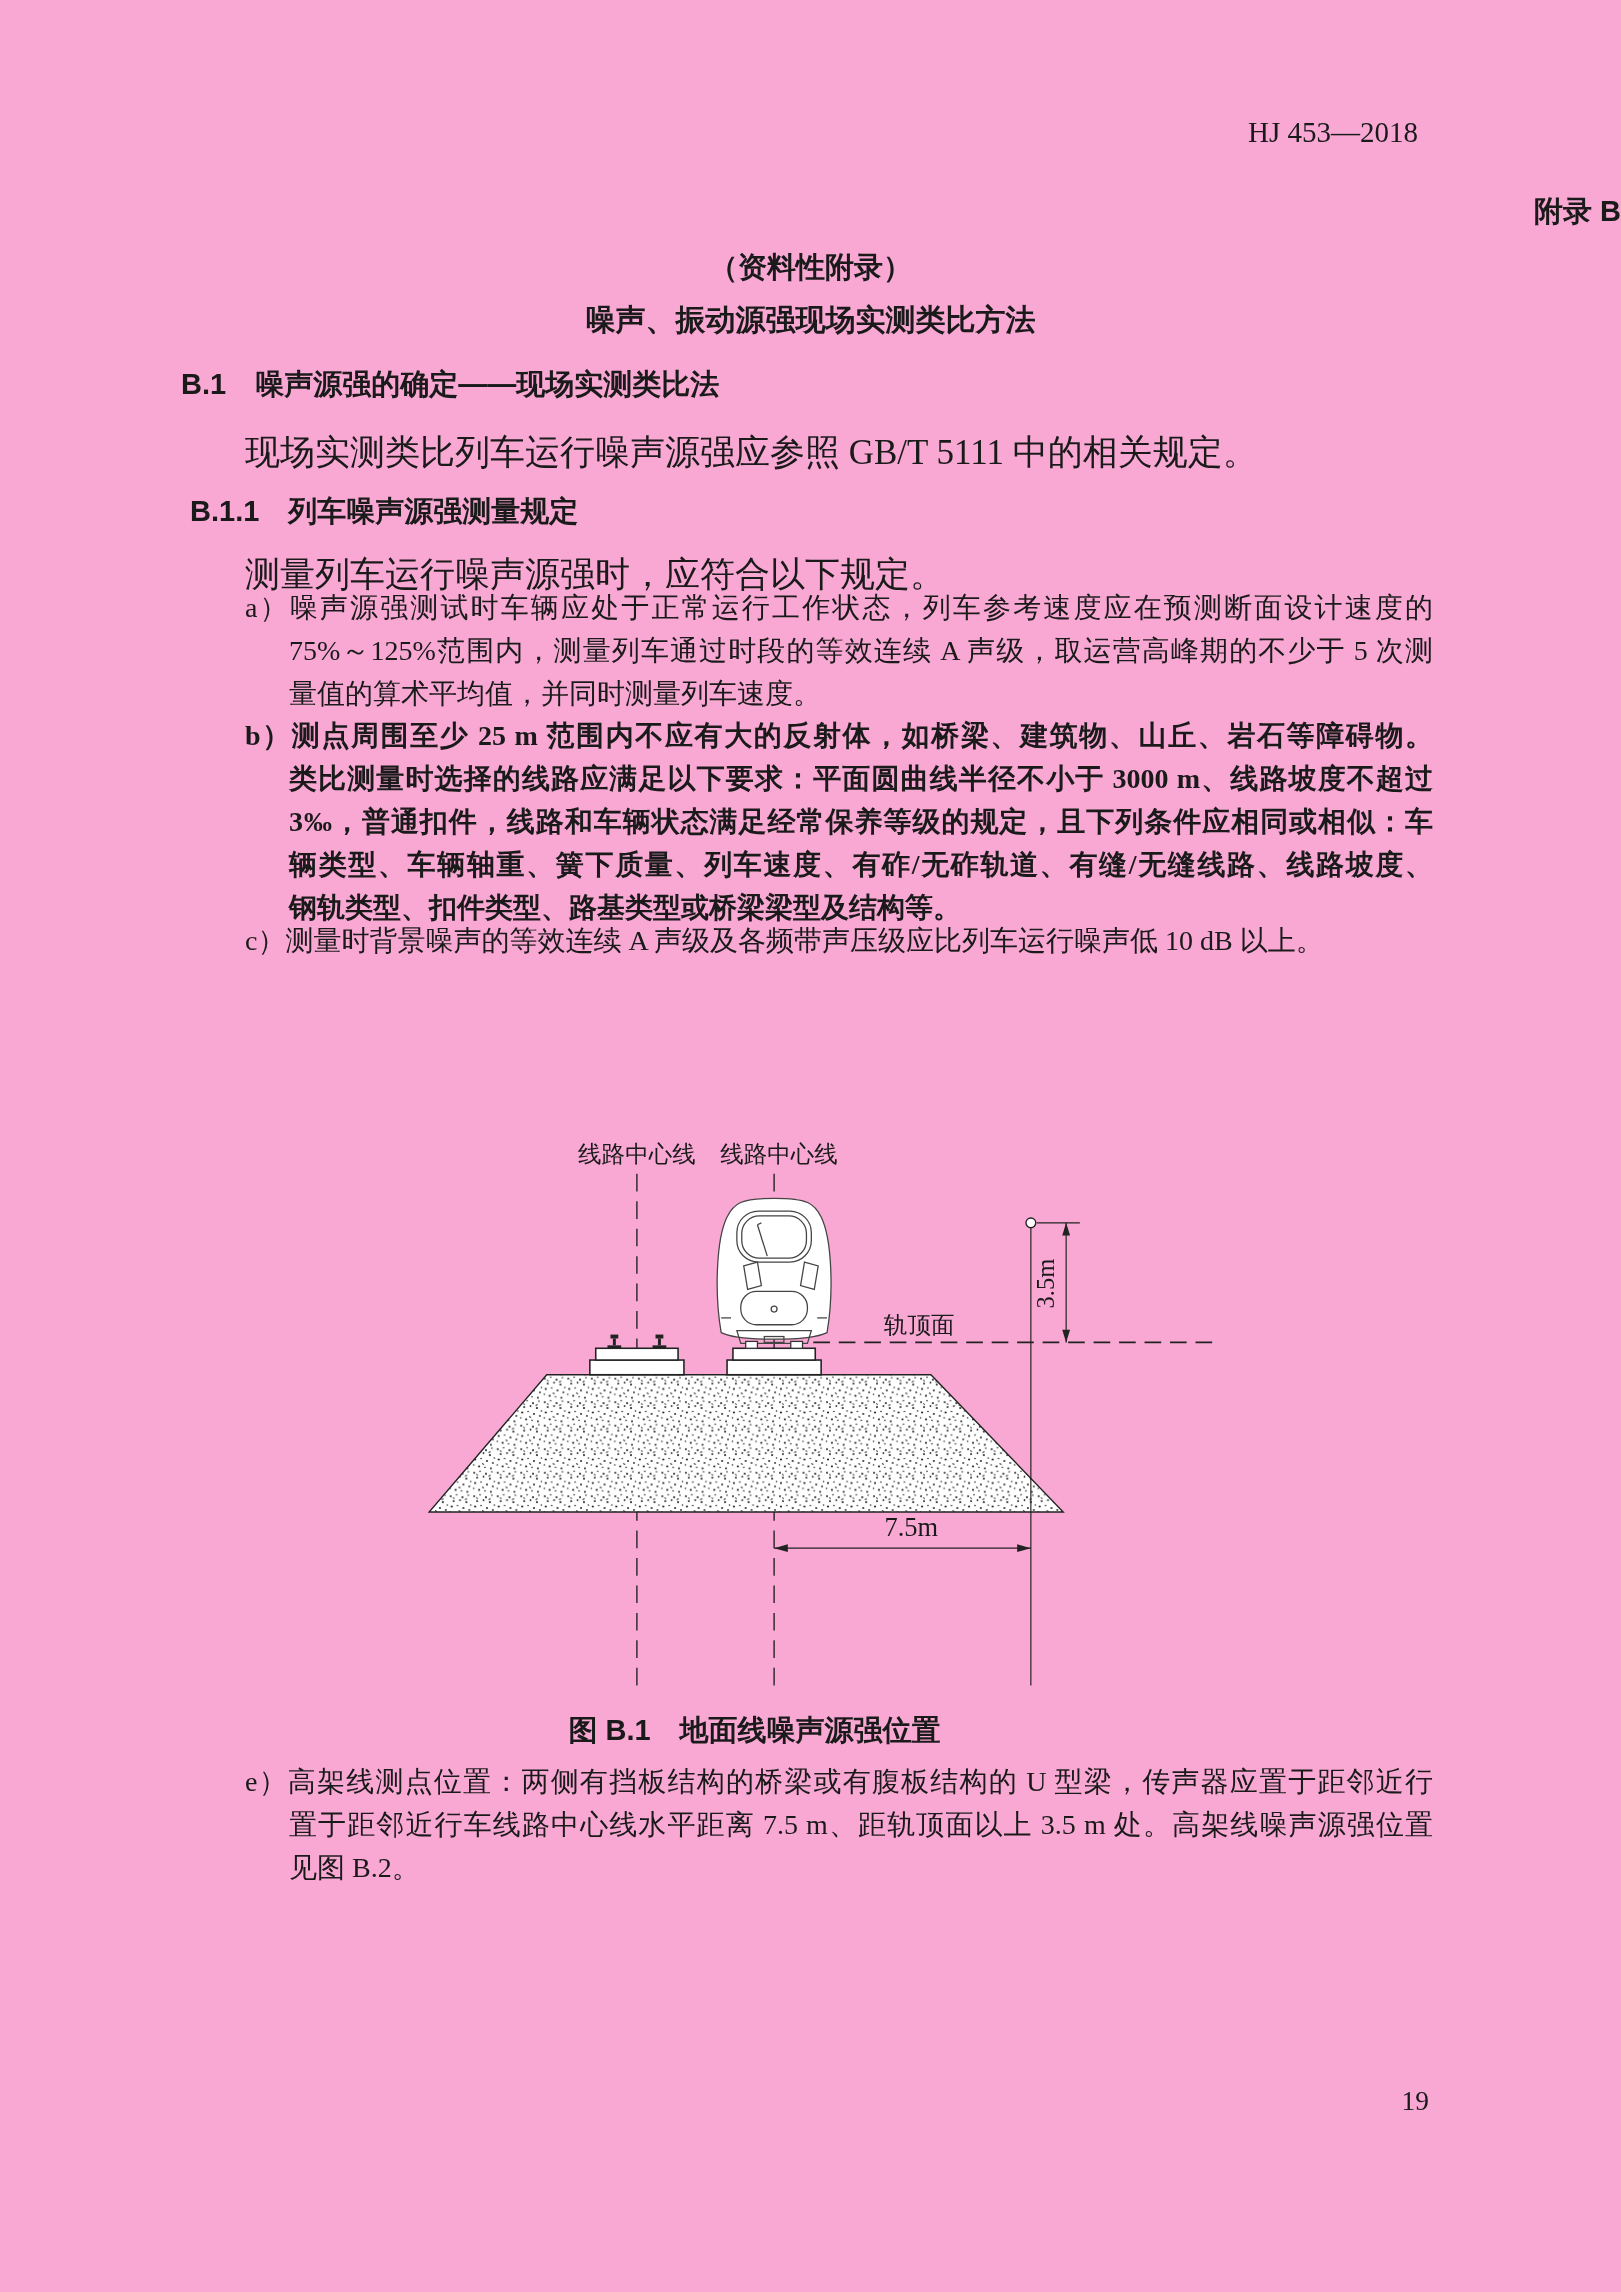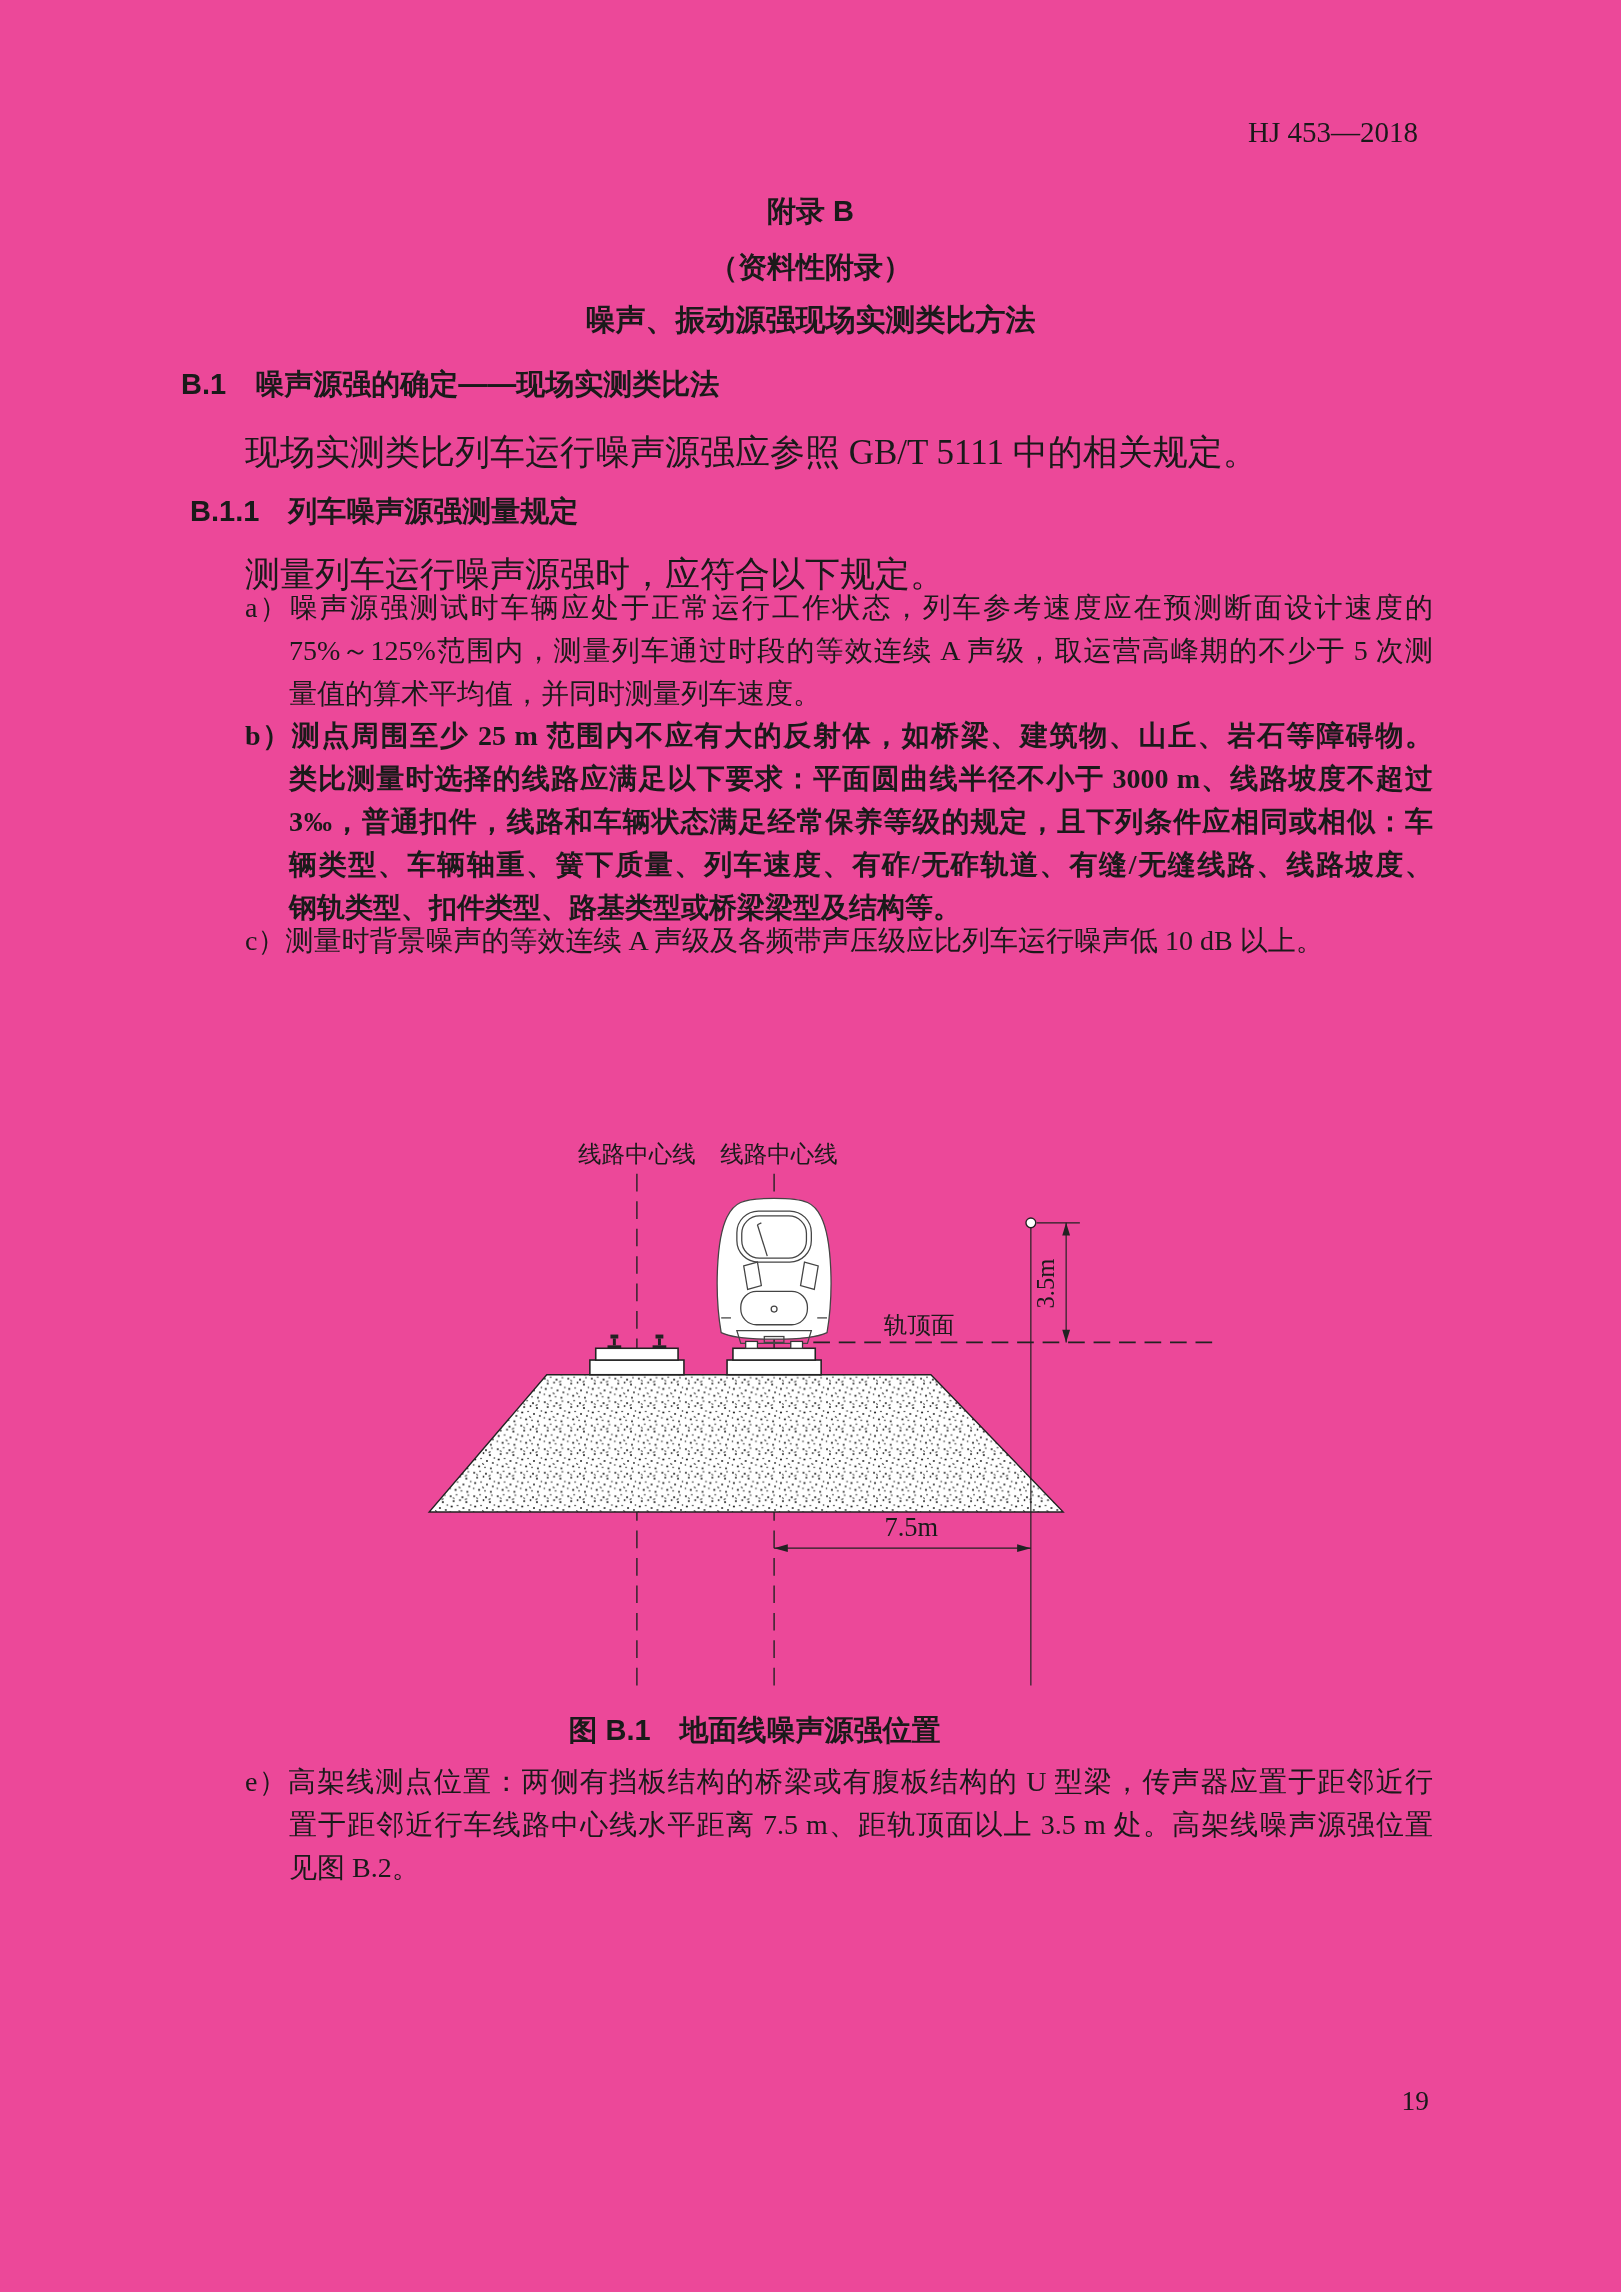--- a/index.html
+++ b/index.html
@@ -1,29 +1,29 @@
 <!DOCTYPE html>
 <html><head>
 <meta charset="utf-8">
 <style>
   html,body{margin:0;padding:0;background:#888;}
   .page{
     position:relative;
     width:1621px;height:2293px;
-    background:#ec4899;
+    background:#f9a8d4;
     font-family:"Liberation Serif","DejaVu Serif",serif;
     color:#1a1a1a;
     overflow:hidden;
   }
   .abs{position:absolute;}
   .serif{font-family:"Liberation Serif","DejaVu Serif",serif;}
   .hei{font-family:"Liberation Sans","DejaVu Sans",sans-serif;font-weight:bold;}
   .center{left:0;width:1621px;text-align:center;}
   .doc-header{top:116px;left:0;width:1418px;text-align:right;font-size:29px;}
-  .t-appendix{top:192px;font-size:29px;}
+  .t-appendix{top:192px;font-size:29px;text-align:right;}
   .t-sub{top:248px;font-size:29px;}
   .t-main{top:300px;font-size:30px;}
   .sec-h{left:181px;font-size:29px;}
   .para{left:245px;font-size:35px;}
   .item{left:245px;width:1188px;font-size:28px;}
   .line{height:43px;line-height:43px;white-space:nowrap;}
   .jline{white-space:normal;text-align:justify;text-align-last:justify;}
   .cont{padding-left:44px;}
   .fig-caption{top:1711px;left:176px;width:1157px;text-align:center;font-size:29px;}
   .page-num{top:2086px;left:0;width:1429px;text-align:right;font-size:27.4px;}

